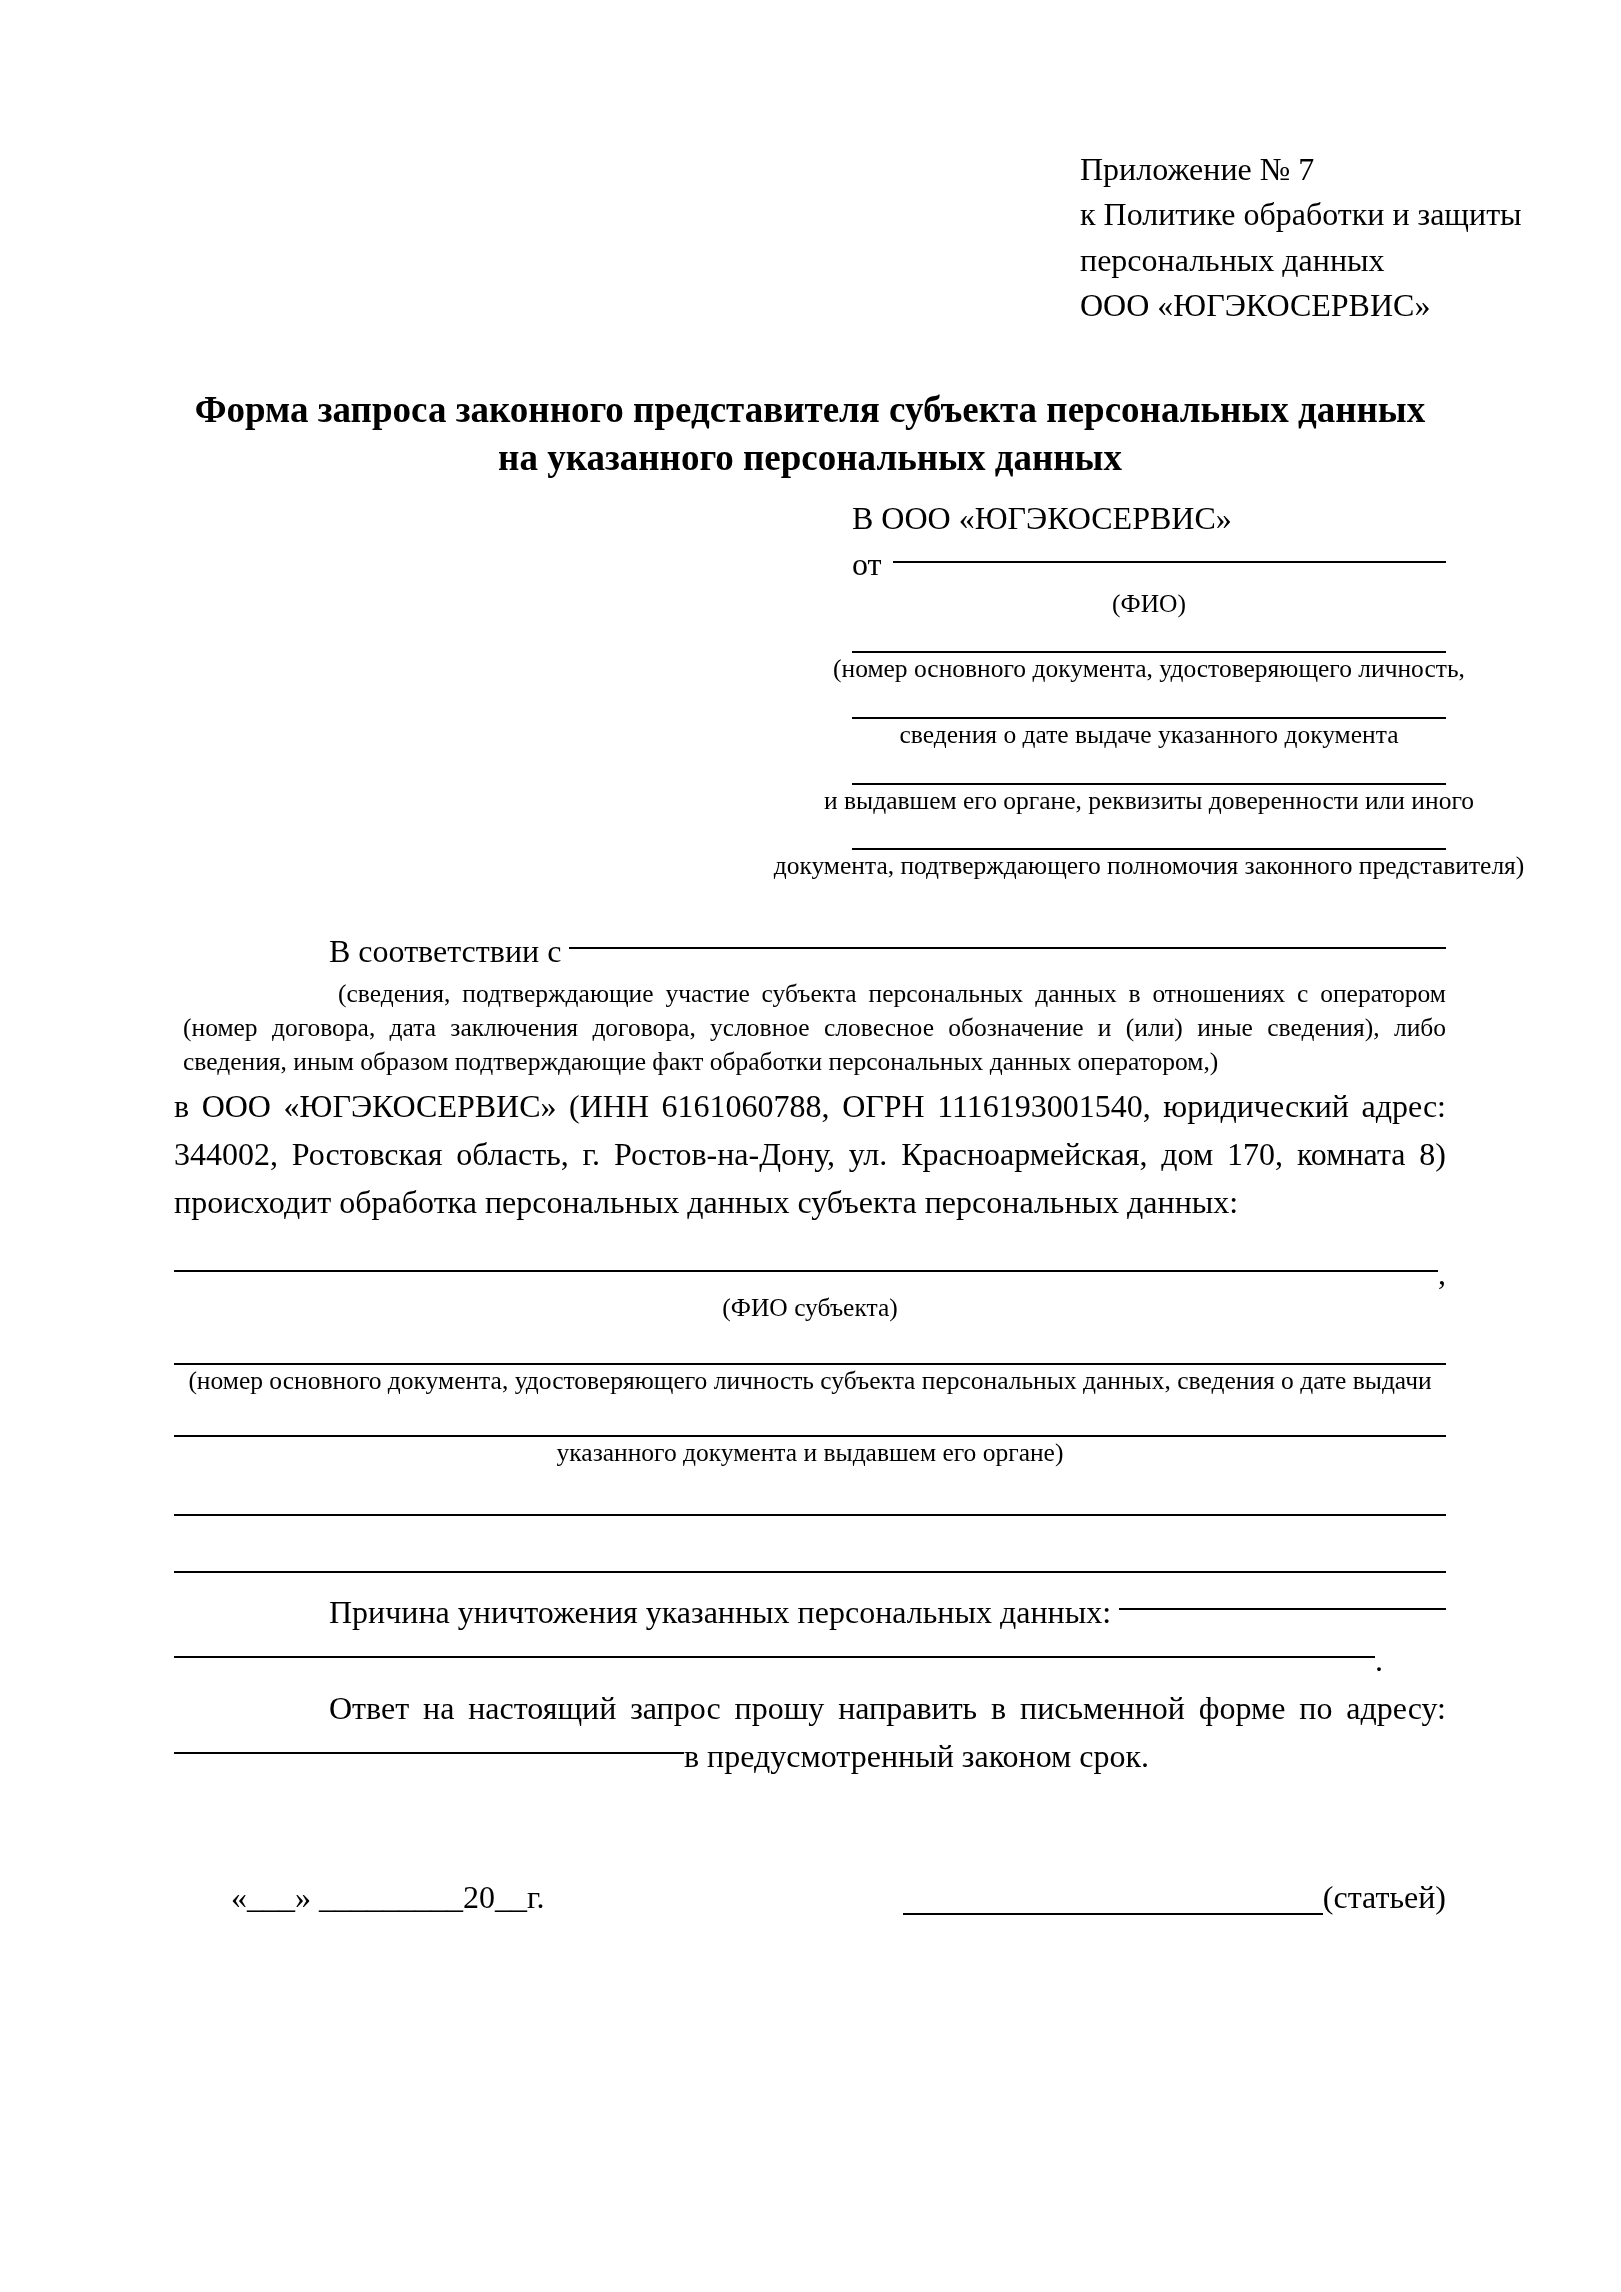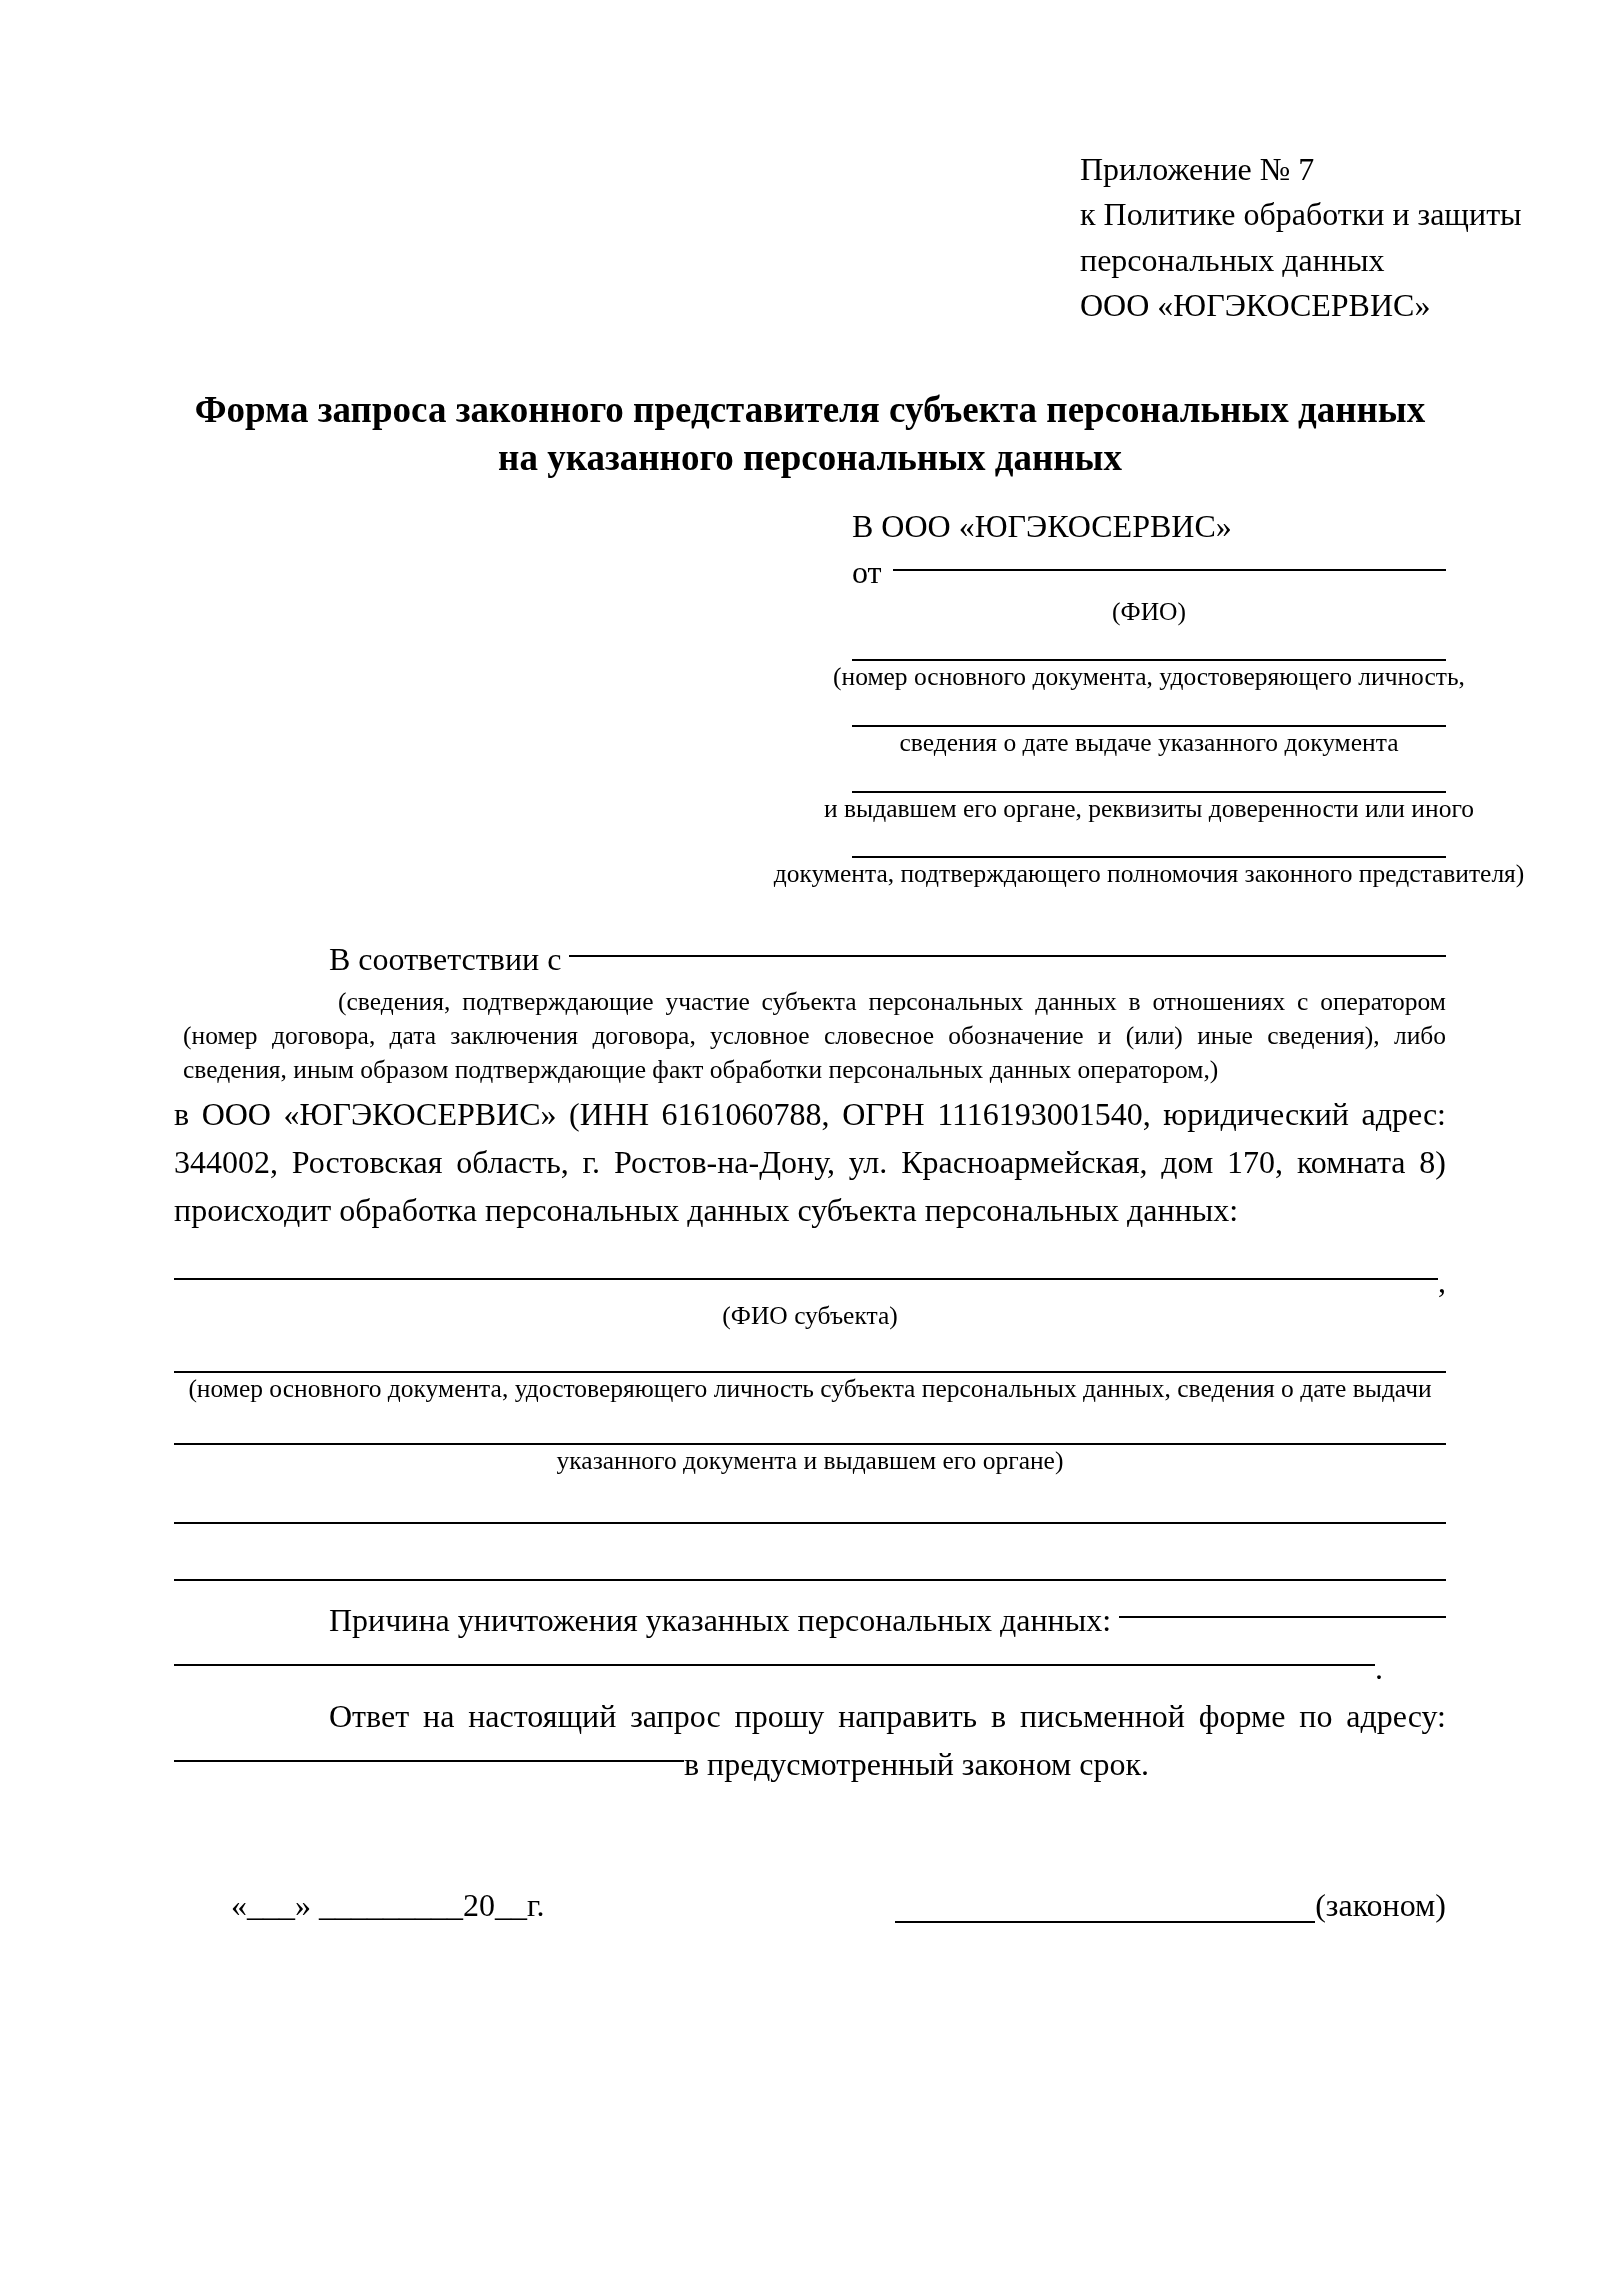--- a/index.html
+++ b/index.html
@@ -20,21 +20,21 @@
   .hdr div { white-space: nowrap; }
 
   .title {
     margin-top: 57px;
     text-align: center;
     font-weight: bold;
     font-size: 37px;
     line-height: 1.3;
   }
 
-  .addr { margin-left: 678px; margin-top: 21px; line-height: 1.45; }
+  .addr { margin-left: 678px; margin-top: 13px; line-height: 1.45; }
 
   .row { display: flex; align-items: center; }
   .fill {
     flex: 1 1 auto;
     height: 0;
     border-bottom: 2.9px solid #000;
     margin-bottom: 5.9px;
   }
   .fill-fixed {
     flex: 0 0 auto;
@@ -169,18 +169,18 @@
     <div class="p ind stretch">Ответ на настоящий запрос прошу направить в письменной форме по адресу:</div>
     <div class="row" style="line-height:1.5">
       <span class="fill-fixed"></span>
       <span>в предусмотренный законом срок.</span>
     </div>
 
     <div class="footer">
       <span class="date">«___» _________20__г.</span>
       <span class="spacer"></span>
       <span class="sig-fill"></span>
-      <span>(законом)</span>
+      <span>(статьей)</span>
     </div>
 
   </div>
 </div>
 
 
 </body></html>

